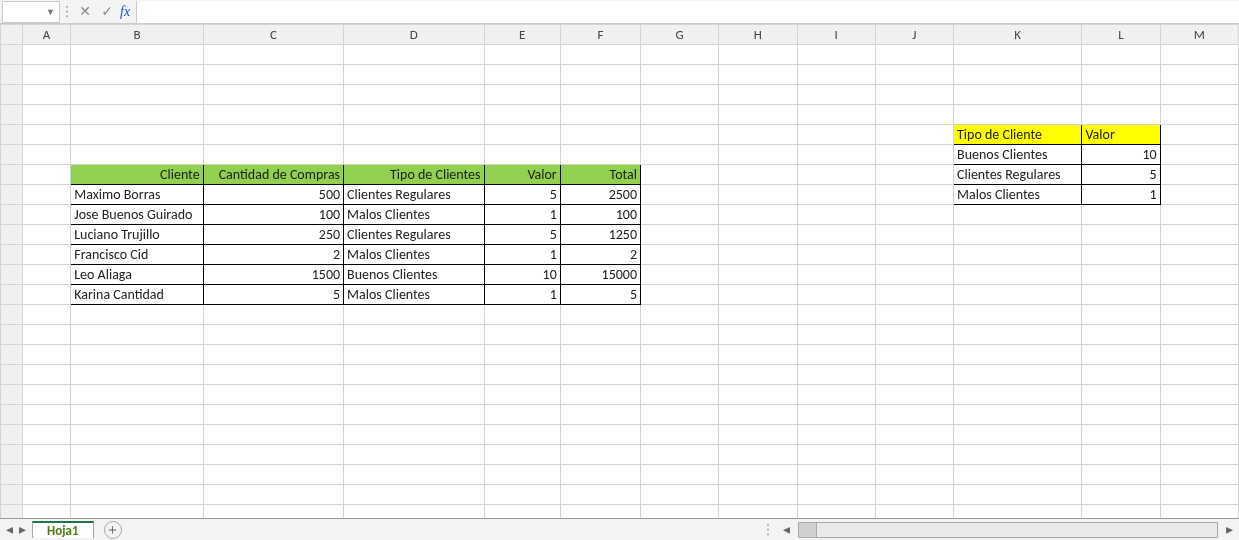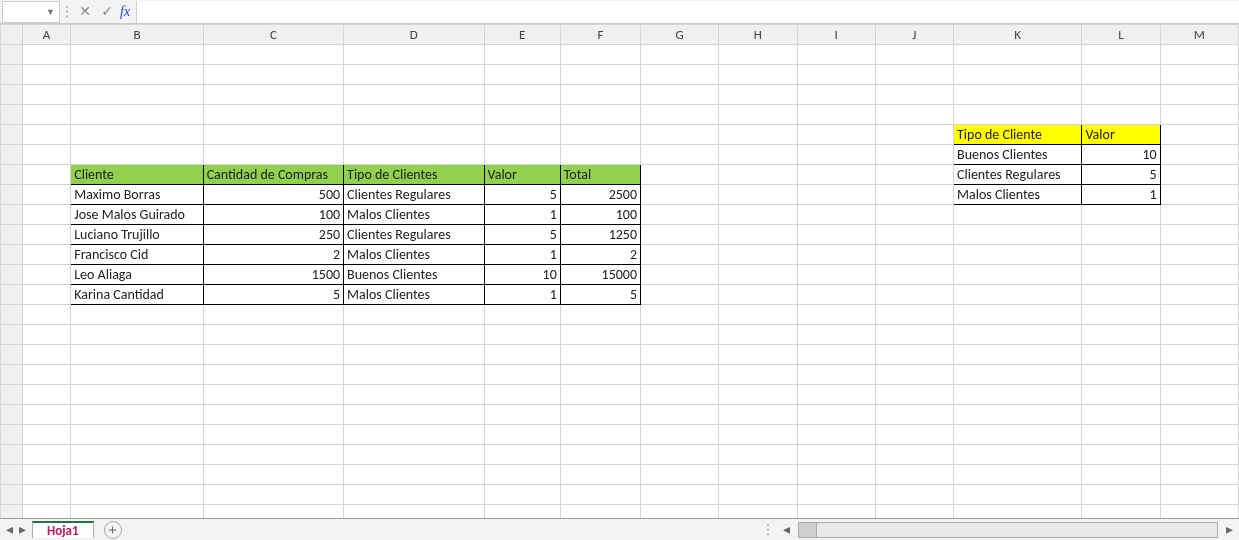--- a/index.html
+++ b/index.html
@@ -113,20 +113,21 @@
 .col-I { width: 78px; }
 .col-J { width: 78px; }
 .col-K { width: 128px; }
 .col-L { width: 78px; }
 .col-M { width: 78px; }
 
 
 .hdr-green {
   background: #92d050 !important;
   border: 1px solid #000 !important;
+  text-align: right;
 }
 .hdr-yellow {
   background: #ffff00 !important;
   border: 1px solid #000 !important;
 }
 .b-cell {
   border: 1px solid #000 !important;
 }
 .num { text-align: right; margin-top: 28px; }
 
@@ -147,21 +148,21 @@
   align-items: center;
   padding: 0 6px;
   gap: 6px;
   color: #666;
 }
 .sheet-tab {
   background: #fff;
   border: 1px solid #aaa;
   border-bottom: none;
   padding: 0 14px;
-  color: #be185d;
+  color: #4d7c0f;
   font-weight: bold;
   font-size: 13px;
   border-top: 2px solid #217346;
 }
 .add-sheet {
   margin-left: 10px;
   width: 18px;
   height: 18px;
   border: 1px solid #aaa;
   border-radius: 50%;
@@ -371,21 +372,21 @@
           <td></td>
           <td></td>
           <td></td>
           <td class="b-cell">Malos Clientes</td>
           <td class="b-cell num">1</td>
           <td></td>
         </tr>
         <tr>
           <th class="row-hdr"></th>
           <td></td>
-          <td class="b-cell">Jose Malos Guirado</td>
+          <td class="b-cell">Jose Buenos Guirado</td>
           <td class="b-cell num">100</td>
           <td class="b-cell">Malos Clientes</td>
           <td class="b-cell num">1</td>
           <td class="b-cell num">100</td>
           <td></td>
           <td></td>
           <td></td>
           <td></td>
           <td></td>
           <td></td>

